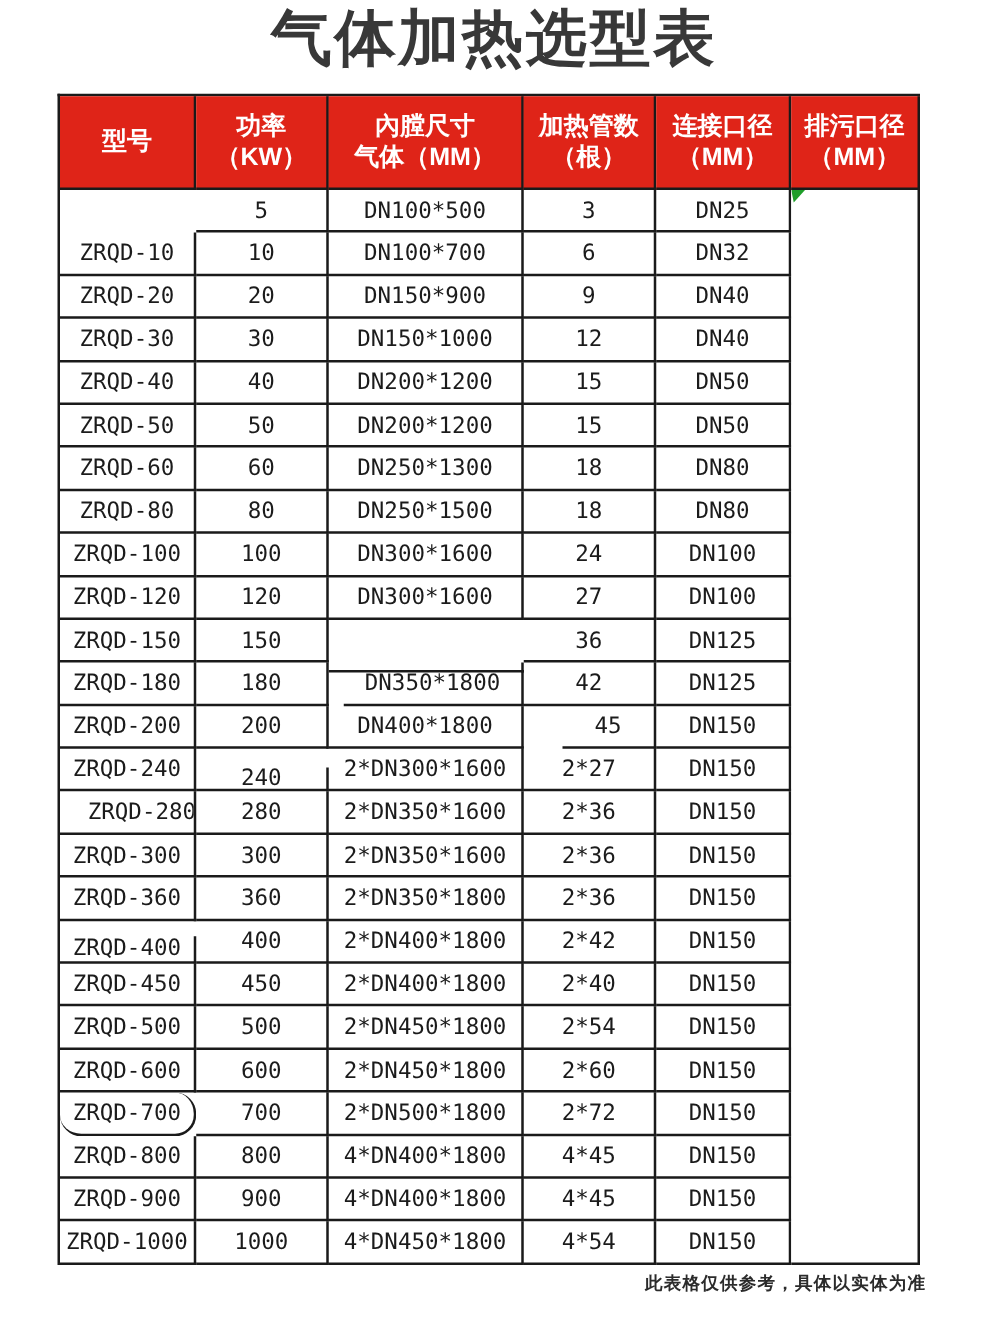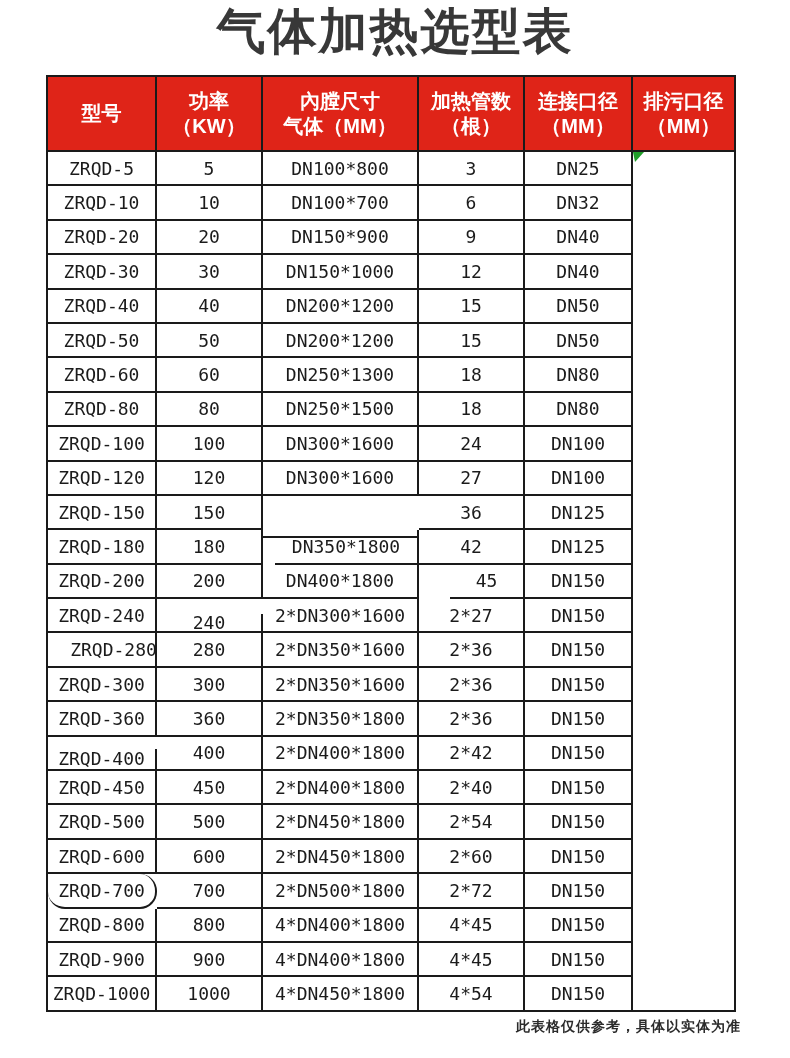--- a/index.html
+++ b/index.html
@@ -89,23 +89,22 @@
   </div>
   <div class="cell header-cell" style="grid-column:5">
     <span>连接口径</span>
     <span>（MM）</span>
   </div>
   <div class="cell header-cell" style="grid-column:6">
     <span>排污口径</span>
     <span>（MM）</span>
   </div>
 
-  <div class="cell body-cell" style="grid-area: 2 / 1;">ZRQD-5</div>
     <div class="cell body-cell" style="grid-area: 2 / 2;">5</div>
-    <div class="cell body-cell" style="grid-area: 2 / 3;">DN100*800</div>
+    <div class="cell body-cell" style="grid-area: 2 / 3;">DN100*500</div>
     <div class="cell body-cell" style="grid-area: 2 / 4;">3</div>
     <div class="cell body-cell" style="grid-area: 2 / 5;">DN25</div>
     <div class="cell body-cell" style="grid-area: 3 / 1;">ZRQD-10</div>
     <div class="cell body-cell" style="grid-area: 3 / 2;">10</div>
     <div class="cell body-cell" style="grid-area: 3 / 3;">DN100*700</div>
     <div class="cell body-cell" style="grid-area: 3 / 4;">6</div>
     <div class="cell body-cell" style="grid-area: 3 / 5;">DN32</div>
     <div class="cell body-cell" style="grid-area: 4 / 1;">ZRQD-20</div>
     <div class="cell body-cell" style="grid-area: 4 / 2;">20</div>
     <div class="cell body-cell" style="grid-area: 4 / 3;">DN150*900</div>

